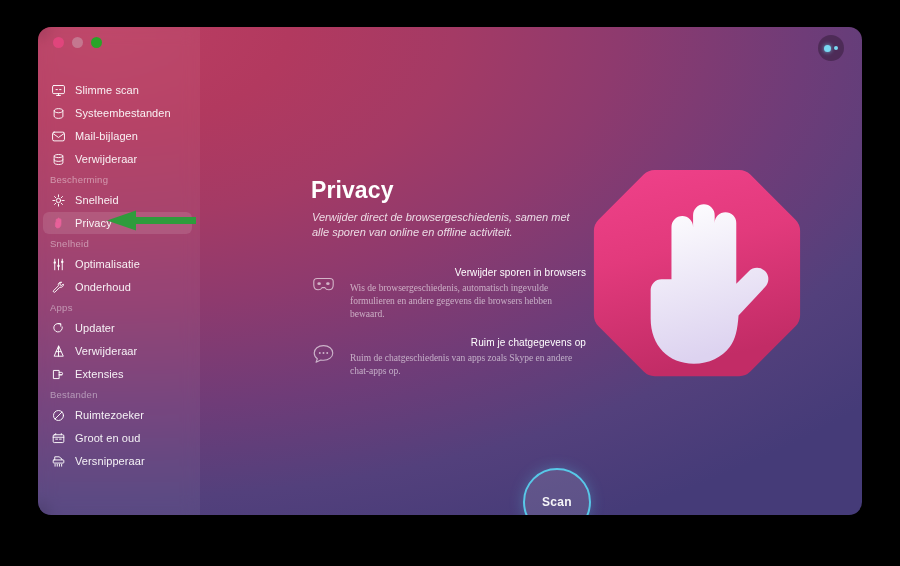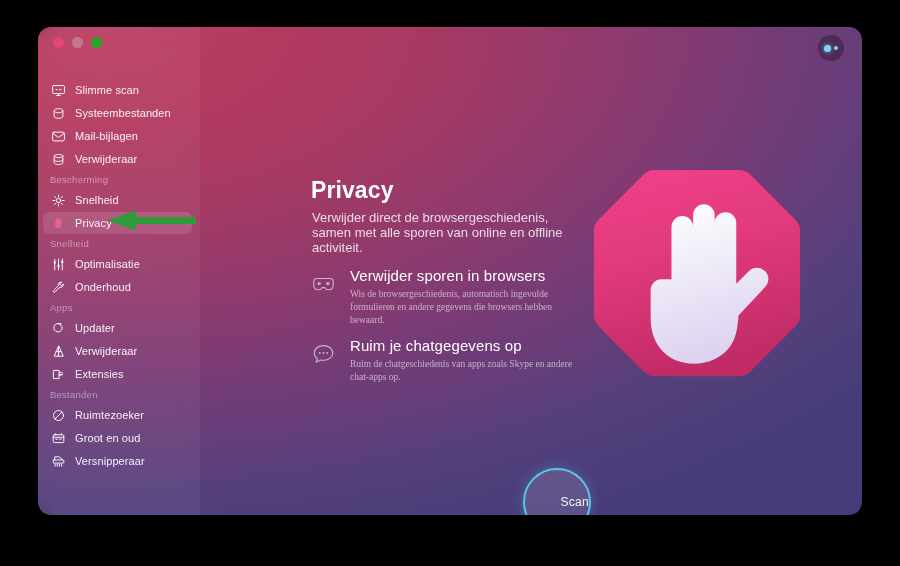--- a/index.html
+++ b/index.html
@@ -178,23 +178,24 @@
     font-weight: bold;
     color: #ffffff;
     letter-spacing: 0.1px;
   }
 
   .page-sub {
     position: absolute;
     left: 112px;
     top: 152px;
     width: 265px;
-    font-size: 13px;
+    font-size: 11px;
     line-height: 15px;
     color: rgba(255,255,255,0.82);
+    font-style: italic;
   }
 
   .feature {
     position: absolute;
     left: 108px;
     display: flex;
     align-items: flex-start;
     width: 278px;
   }
   .feature.f1 { top: 209px; }
@@ -205,24 +206,25 @@
     flex: 0 0 30px;
     margin-right: 12px;
     margin-top: 2px;
     display: flex;
     align-items: center;
     justify-content: center;
   }
   .feature .f-ico svg { width: 27px; height: 27px; display: block; }
 
   .feature .f-title {
-    font-size: 15px;
+    font-size: 10px;
     color: #ffffff;
     margin-bottom: 4px;
     letter-spacing: 0.1px;
+    text-align: right;
   }
   .feature .f-desc {
     font-size: 9.5px;
     line-height: 13px;
     color: rgba(255,255,255,0.58);
     font-family: Liberation Serif, serif;
   }
 
   
   .stopsign {
@@ -239,23 +241,24 @@
     position: absolute;
     left: 323px;
     top: 410px;
     width: 68px;
     height: 68px;
     border-radius: 50%;
     border: 2px solid #58c8e8;
     background: rgba(255,255,255,0.12);
     display: flex;
     align-items: center;
-    justify-content: flex-end;
+    justify-content: center;
     cursor: pointer;
     box-shadow: 0 0 14px rgba(88,200,232,0.30);
+    font-weight: bold;
   }
   .scan-btn .scan-label {
     color: rgba(255,255,255,0.94);
     font-size: 12px;
     letter-spacing: 0.3px;
   }
 
   
   .arrow {
     position: absolute;

